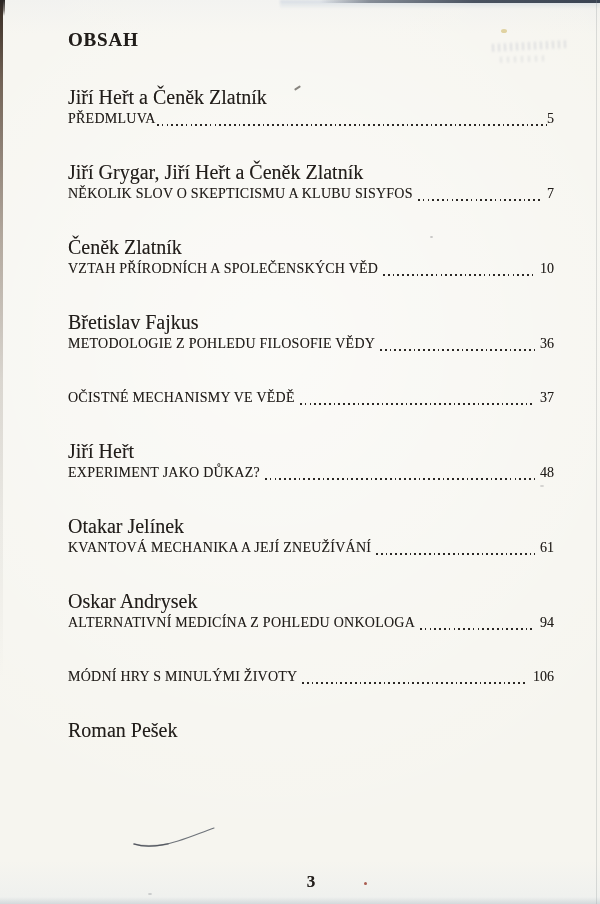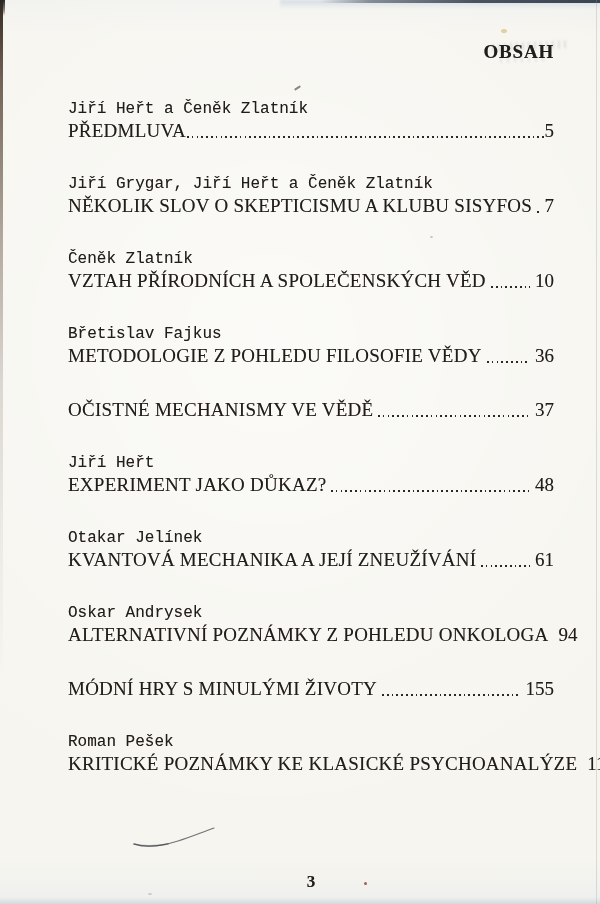--- a/index.html
+++ b/index.html
@@ -82,36 +82,35 @@
   .speck-gray-2 { position: absolute; left: 540px; top: 485px; width: 4px; height: 2px; background: rgba(120,120,122,0.30); border-radius: 50%; }
   .speck-gray-3 { position: absolute; left: 148px; top: 893px; width: 4px; height: 2px; background: rgba(130,135,140,0.35); border-radius: 50%; }
 
   .pen-mark { position: absolute; left: 128px; top: 820px; }
 
   
   .content {
     position: absolute; left: 68px; right: 46px; top: 0;
   }
   .doc-title {
-    margin: 0; padding-top: 41px;
-    text-align: right;
+    margin: 0; padding-top: 29px;
+    text-align: left;
     font-size: 19px; font-weight: bold; letter-spacing: 0.8px;
     text-shadow: 0 0 0.5px rgba(40,35,30,0.45);
   }
   .toc { margin-top: 36px; }
   .entry { margin-bottom: 33px; }
   .entry:last-child { margin-bottom: 0; }
   .authors {
-    font-size: 16px; line-height: 21px;
+    font-size: 20px; line-height: 21px;
     text-shadow: 0 0 0.5px rgba(40,35,30,0.40);
-    font-family: Liberation Mono, monospace;
   }
   .title-row {
     display: flex; align-items: center;
-    font-size: 19px; line-height: 21px;
+    font-size: 14px; line-height: 21px;
     text-shadow: 0 0 0.5px rgba(40,35,30,0.40);
   }
   .entry-title { letter-spacing: 0.25px; white-space: nowrap; }
   .leader {
     flex: 1 1 auto;
     align-self: flex-end;
     height: 2px;
     margin: 0 5px 3px 5px;
     background: repeating-linear-gradient(90deg,
       #2b2825 0 1.7px, rgba(0,0,0,0) 1.7px 4.8px);
@@ -205,37 +204,32 @@
           <div class="authors">Otakar Jelínek</div>
           <div class="title-row">
             <span class="entry-title">KVANTOVÁ MECHANIKA A JEJÍ ZNEUŽÍVÁNÍ</span>
             <span class="leader"></span>
             <span class="pagenum">61</span>
           </div>
         </div>
         <div class="entry">
           <div class="authors">Oskar Andrysek</div>
           <div class="title-row">
-            <span class="entry-title">ALTERNATIVNÍ POZNÁMKY Z POHLEDU ONKOLOGA</span>
+            <span class="entry-title">ALTERNATIVNÍ MEDICÍNA Z POHLEDU ONKOLOGA</span>
             <span class="leader"></span>
             <span class="pagenum">94</span>
           </div>
         </div>
         <div class="entry">
           <div class="title-row">
             <span class="entry-title">MÓDNÍ HRY S MINULÝMI ŽIVOTY</span>
             <span class="leader"></span>
-            <span class="pagenum">155</span>
+            <span class="pagenum">106</span>
           </div>
         </div>
         <div class="entry">
           <div class="authors">Roman Pešek</div>
-          <div class="title-row">
-            <span class="entry-title">KRITICKÉ POZNÁMKY KE KLASICKÉ PSYCHOANALÝZE</span>
-            <span class="leader"></span>
-            <span class="pagenum">114</span>
-          </div>
         </div>
       </div>
   </div>
 
   <div class="folio">3</div>
 </div>
 
 </body></html>

